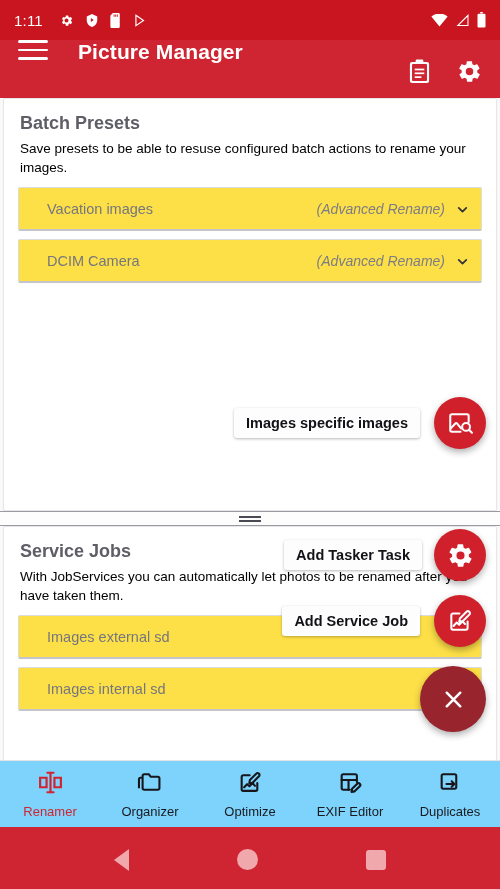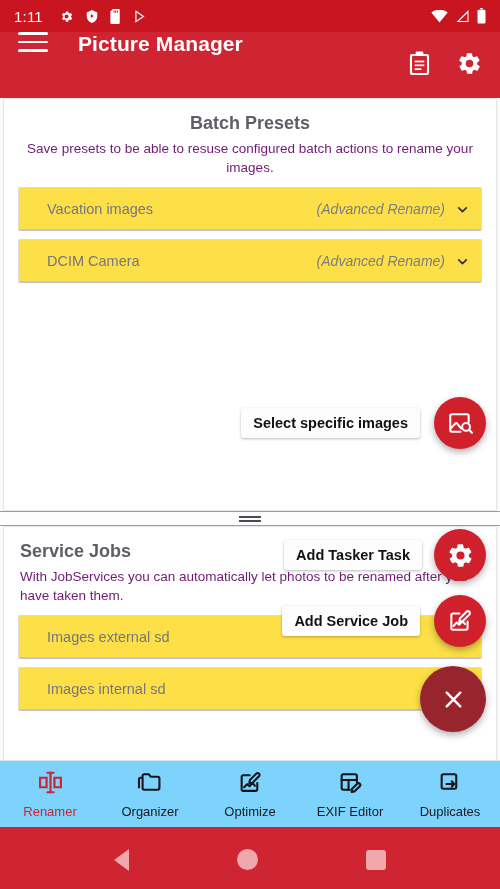--- a/index.html
+++ b/index.html
@@ -10,21 +10,21 @@
     overflow:hidden;
   }
   #app{
     position:relative;
     width:500px; height:889px;
     background:#fafafa;
   }
 
   
   .statusbar{
-    height:32px; background:#c9151f;
+    height:40px; background:#c9151f;
     display:flex; align-items:center;
     padding:0 14px; color:#fff;
   }
   .sb-time{ font-size:15px; font-weight:400; letter-spacing:.2px; }
   .sb-icons{ display:flex; align-items:center; gap:11px; margin-left:16px; }
   .sb-right{ margin-left:auto; display:flex; align-items:center; gap:7px; }
   .sb-ic svg{ display:block; }
 
   
   .appbar{
@@ -46,29 +46,29 @@
     background:#fafafa;
   }
 
   .card{
     position:absolute; left:3px; right:3px;
     background:#ffffff;
     border:1px solid #e6e6ea;
     border-radius:2px;
     box-shadow:0 1px 2px rgba(0,0,0,.06);
   }
-  .card-batch{ top:0px; height:413px;text-align:center; }
+  .card-batch{ top:0px; height:413px; }
   .card-service{ top:428px; height:236px; }
 
   .sec-title{
     font-size:18px; font-weight:700; color:#5e5e66;
     padding:14px 16px 0 16px;
   }
   .sec-desc{
-    font-size:13.5px; color:#701a75; line-height:1.42;
+    font-size:13.5px; color:#000000; line-height:1.42;
     padding:5px 16px 0 16px;
   }
 
   .row-list{ padding:10px 14px 0 14px; }
   .row{
     position:relative;
     height:44px;
     background:#fde047;
     border:1px solid #dcdce0;
     border-bottom:2px solid #c4c4ca;
@@ -273,21 +273,21 @@
         <div class="row">
           <span class="row-name">Images external sd</span>
         </div>
         <div class="row">
           <span class="row-name">Images internal sd</span>
         </div>
       </div>
     </div>
 
     <div class="sd-item" style="top:299px;">
-      <span class="sd-label">Select specific images</span>
+      <span class="sd-label">Images specific images</span>
       <span class="fab">
         <svg width="26" height="26" viewBox="0 0 24 24" fill="none" stroke="#fff" stroke-width="1.9" stroke-linecap="round" stroke-linejoin="round">
           <path d="M20 11V5.5A1.5 1.5 0 0018.5 4h-14A1.5 1.5 0 003 5.5v13A1.5 1.5 0 004.5 20h8"></path>
           <path d="M3.5 17l4.2-4.6a1 1 0 011.5 0L13 17"></path>
           <circle cx="17.6" cy="15.6" r="3.6"></circle>
           <path d="M20.3 18.3L23 21"></path>
         </svg>
       </span>
     </div>
 

